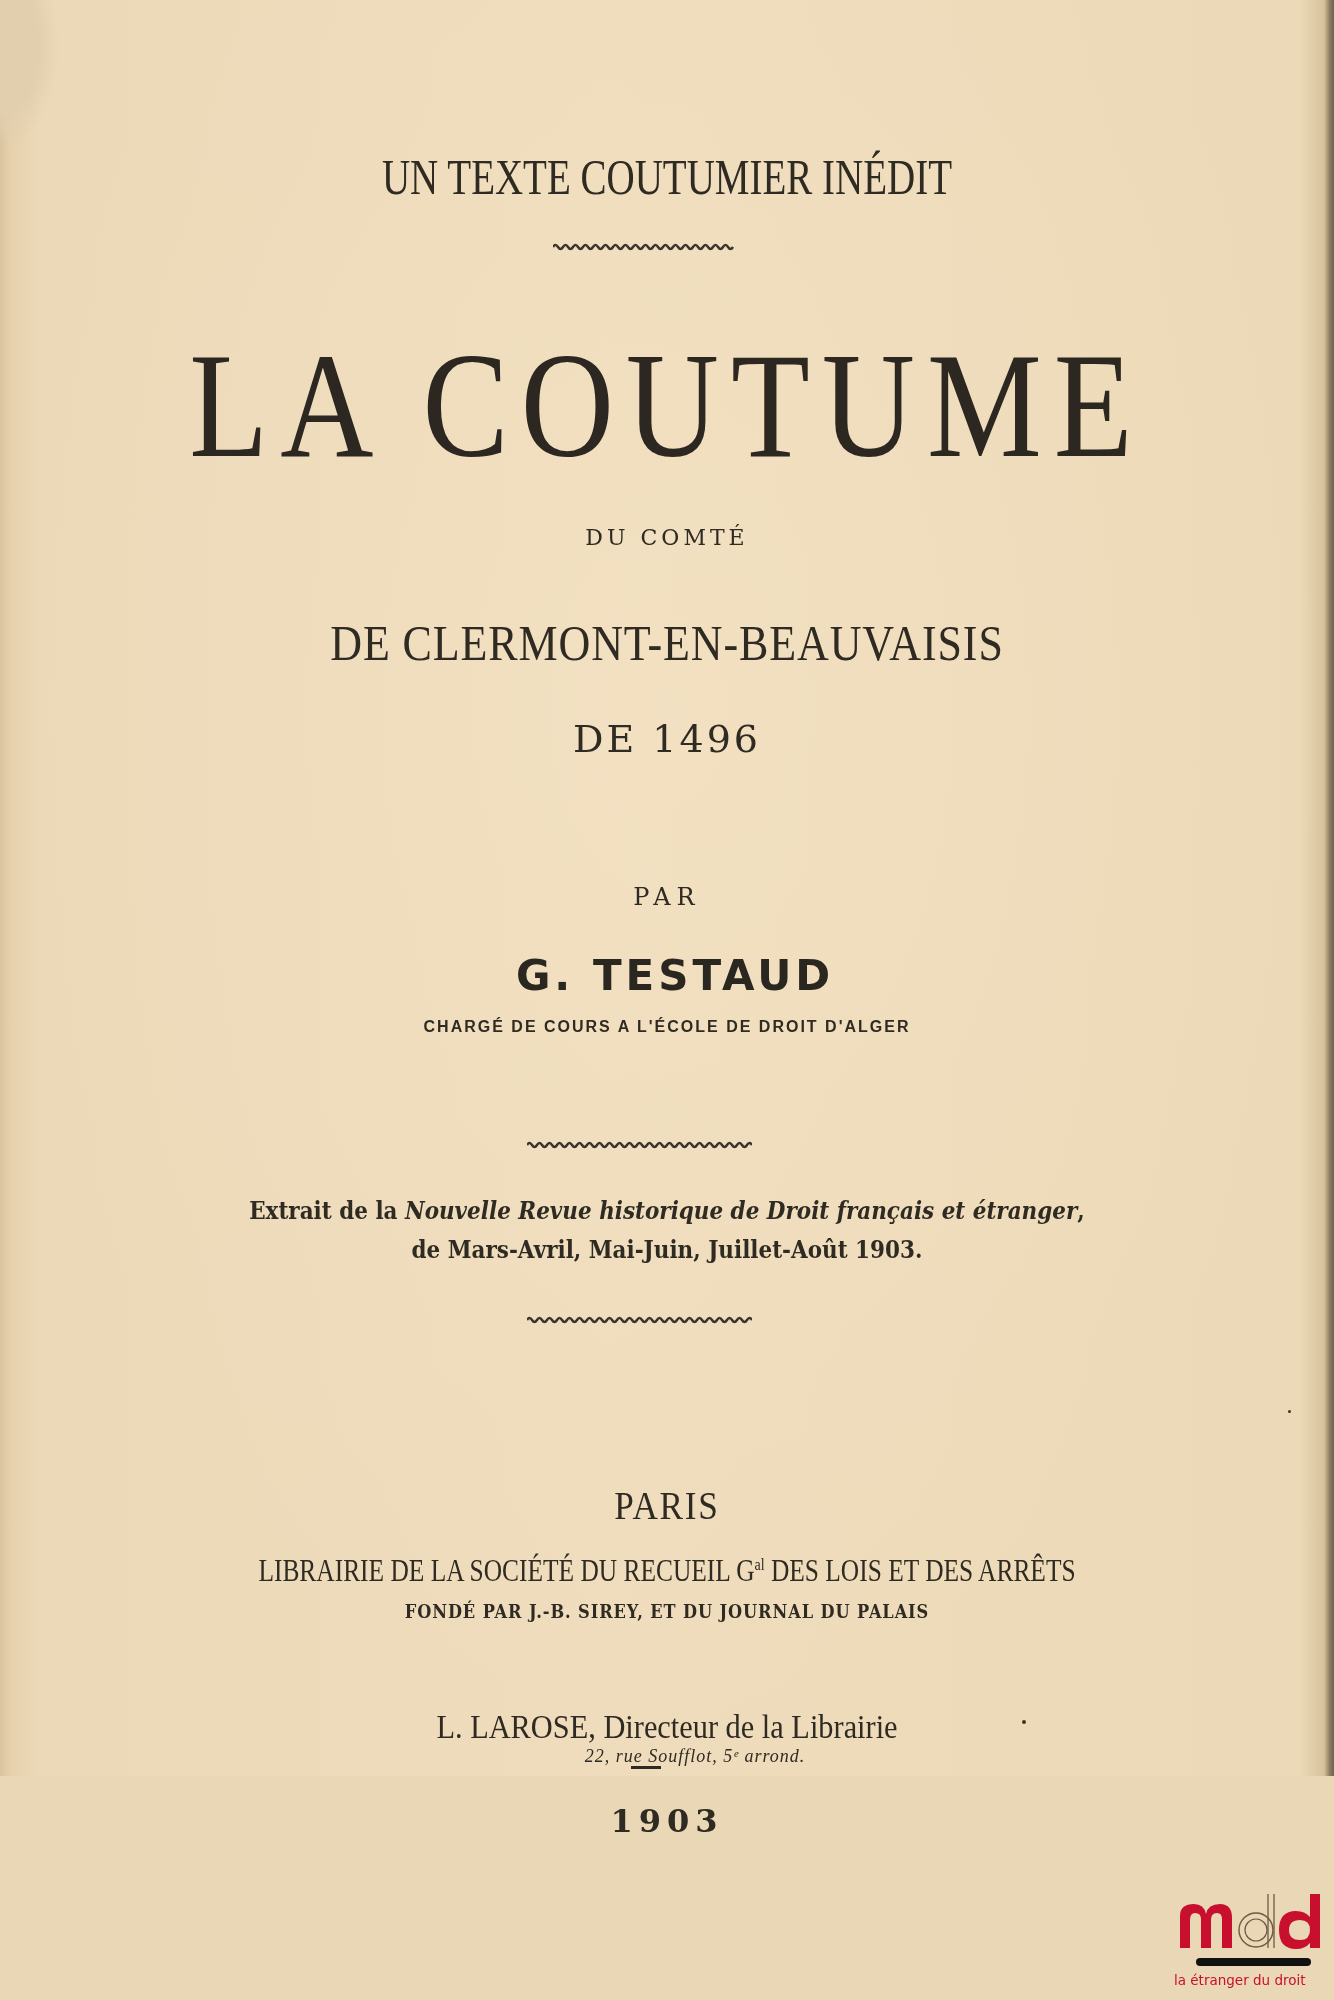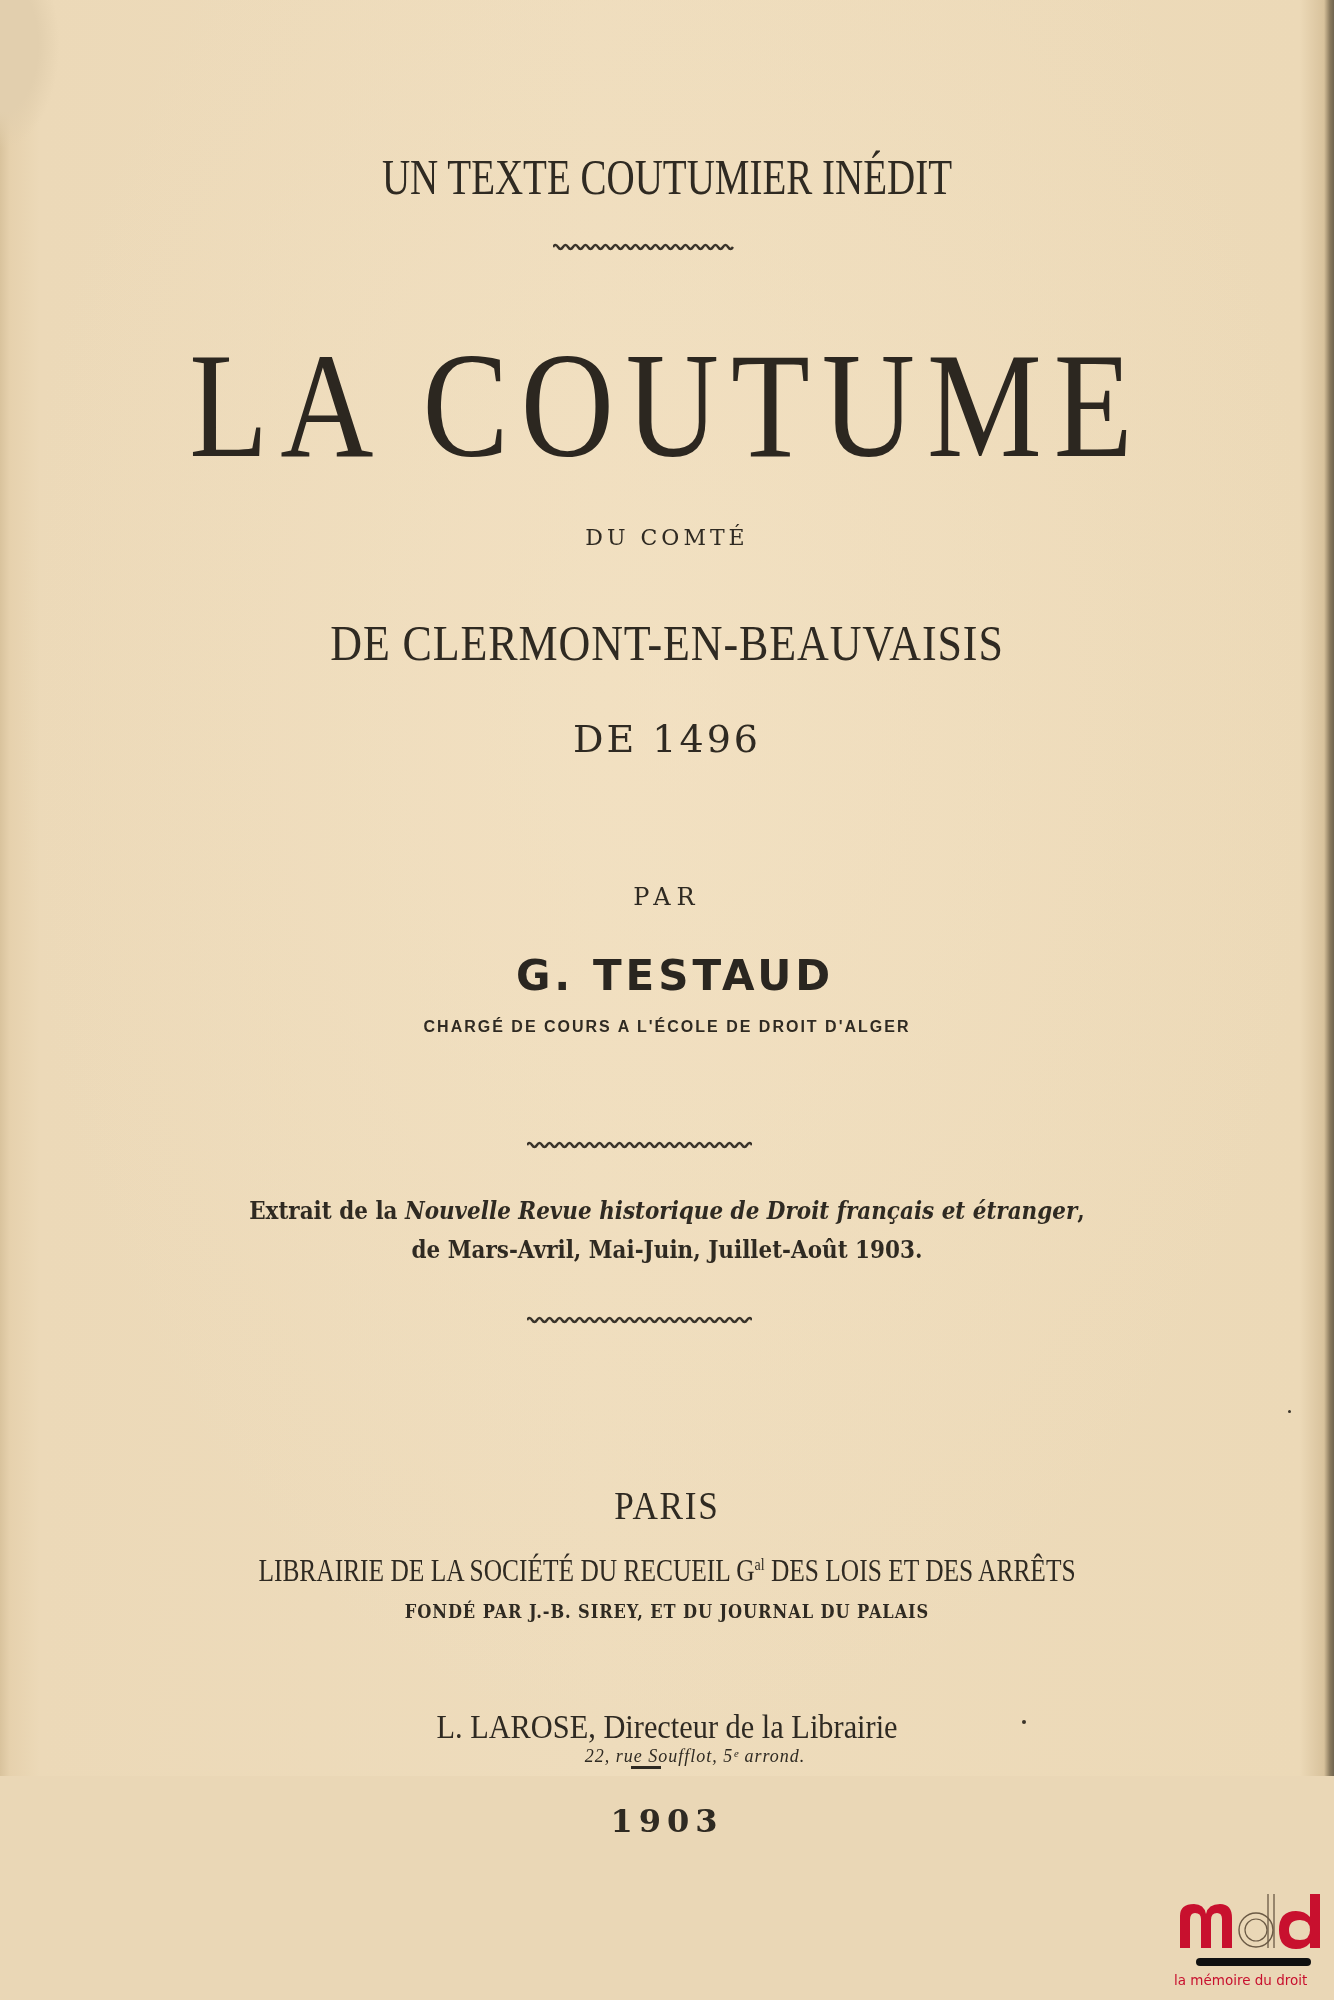--- a/index.html
+++ b/index.html
@@ -130,15 +130,15 @@
 
       <path d="M4 56 V24 Q4 12 18 12 Q28 12 30 22 Q32 12 44 12 Q56 12 56 26 V56 H46 V27 Q46 21 41 21 Q35 21 35 28 V56 H25 V27 Q25 21 19 21 Q14 21 14 28 V56 Z" fill="#c8102e"></path>
 
       <circle cx="80" cy="38" r="17" fill="none" stroke="#6b5a45" stroke-width="1.4"></circle>
       <circle cx="80" cy="38" r="11" fill="none" stroke="#6b5a45" stroke-width="1.2"></circle>
       <path d="M92 2 V56 M98 2 V56" fill="none" stroke="#6b5a45" stroke-width="1.3"></path>
 
       <path d="M134 2 H144 V56 H134 V51 Q129 57 120 57 Q103 57 103 38 Q103 19 120 19 Q129 19 134 25 Z M124 28 Q113 28 113 38 Q113 48 124 48 Q134 48 134 38 Q134 28 124 28 Z" fill="#c8102e"></path>
     </svg>
     <div class="logo-bar"></div>
-    <div class="logo-tagline">la mémoire du droit</div>
+    <div class="logo-tagline">la étranger du droit</div>
   </div>
 </div>
 
 </body></html>

